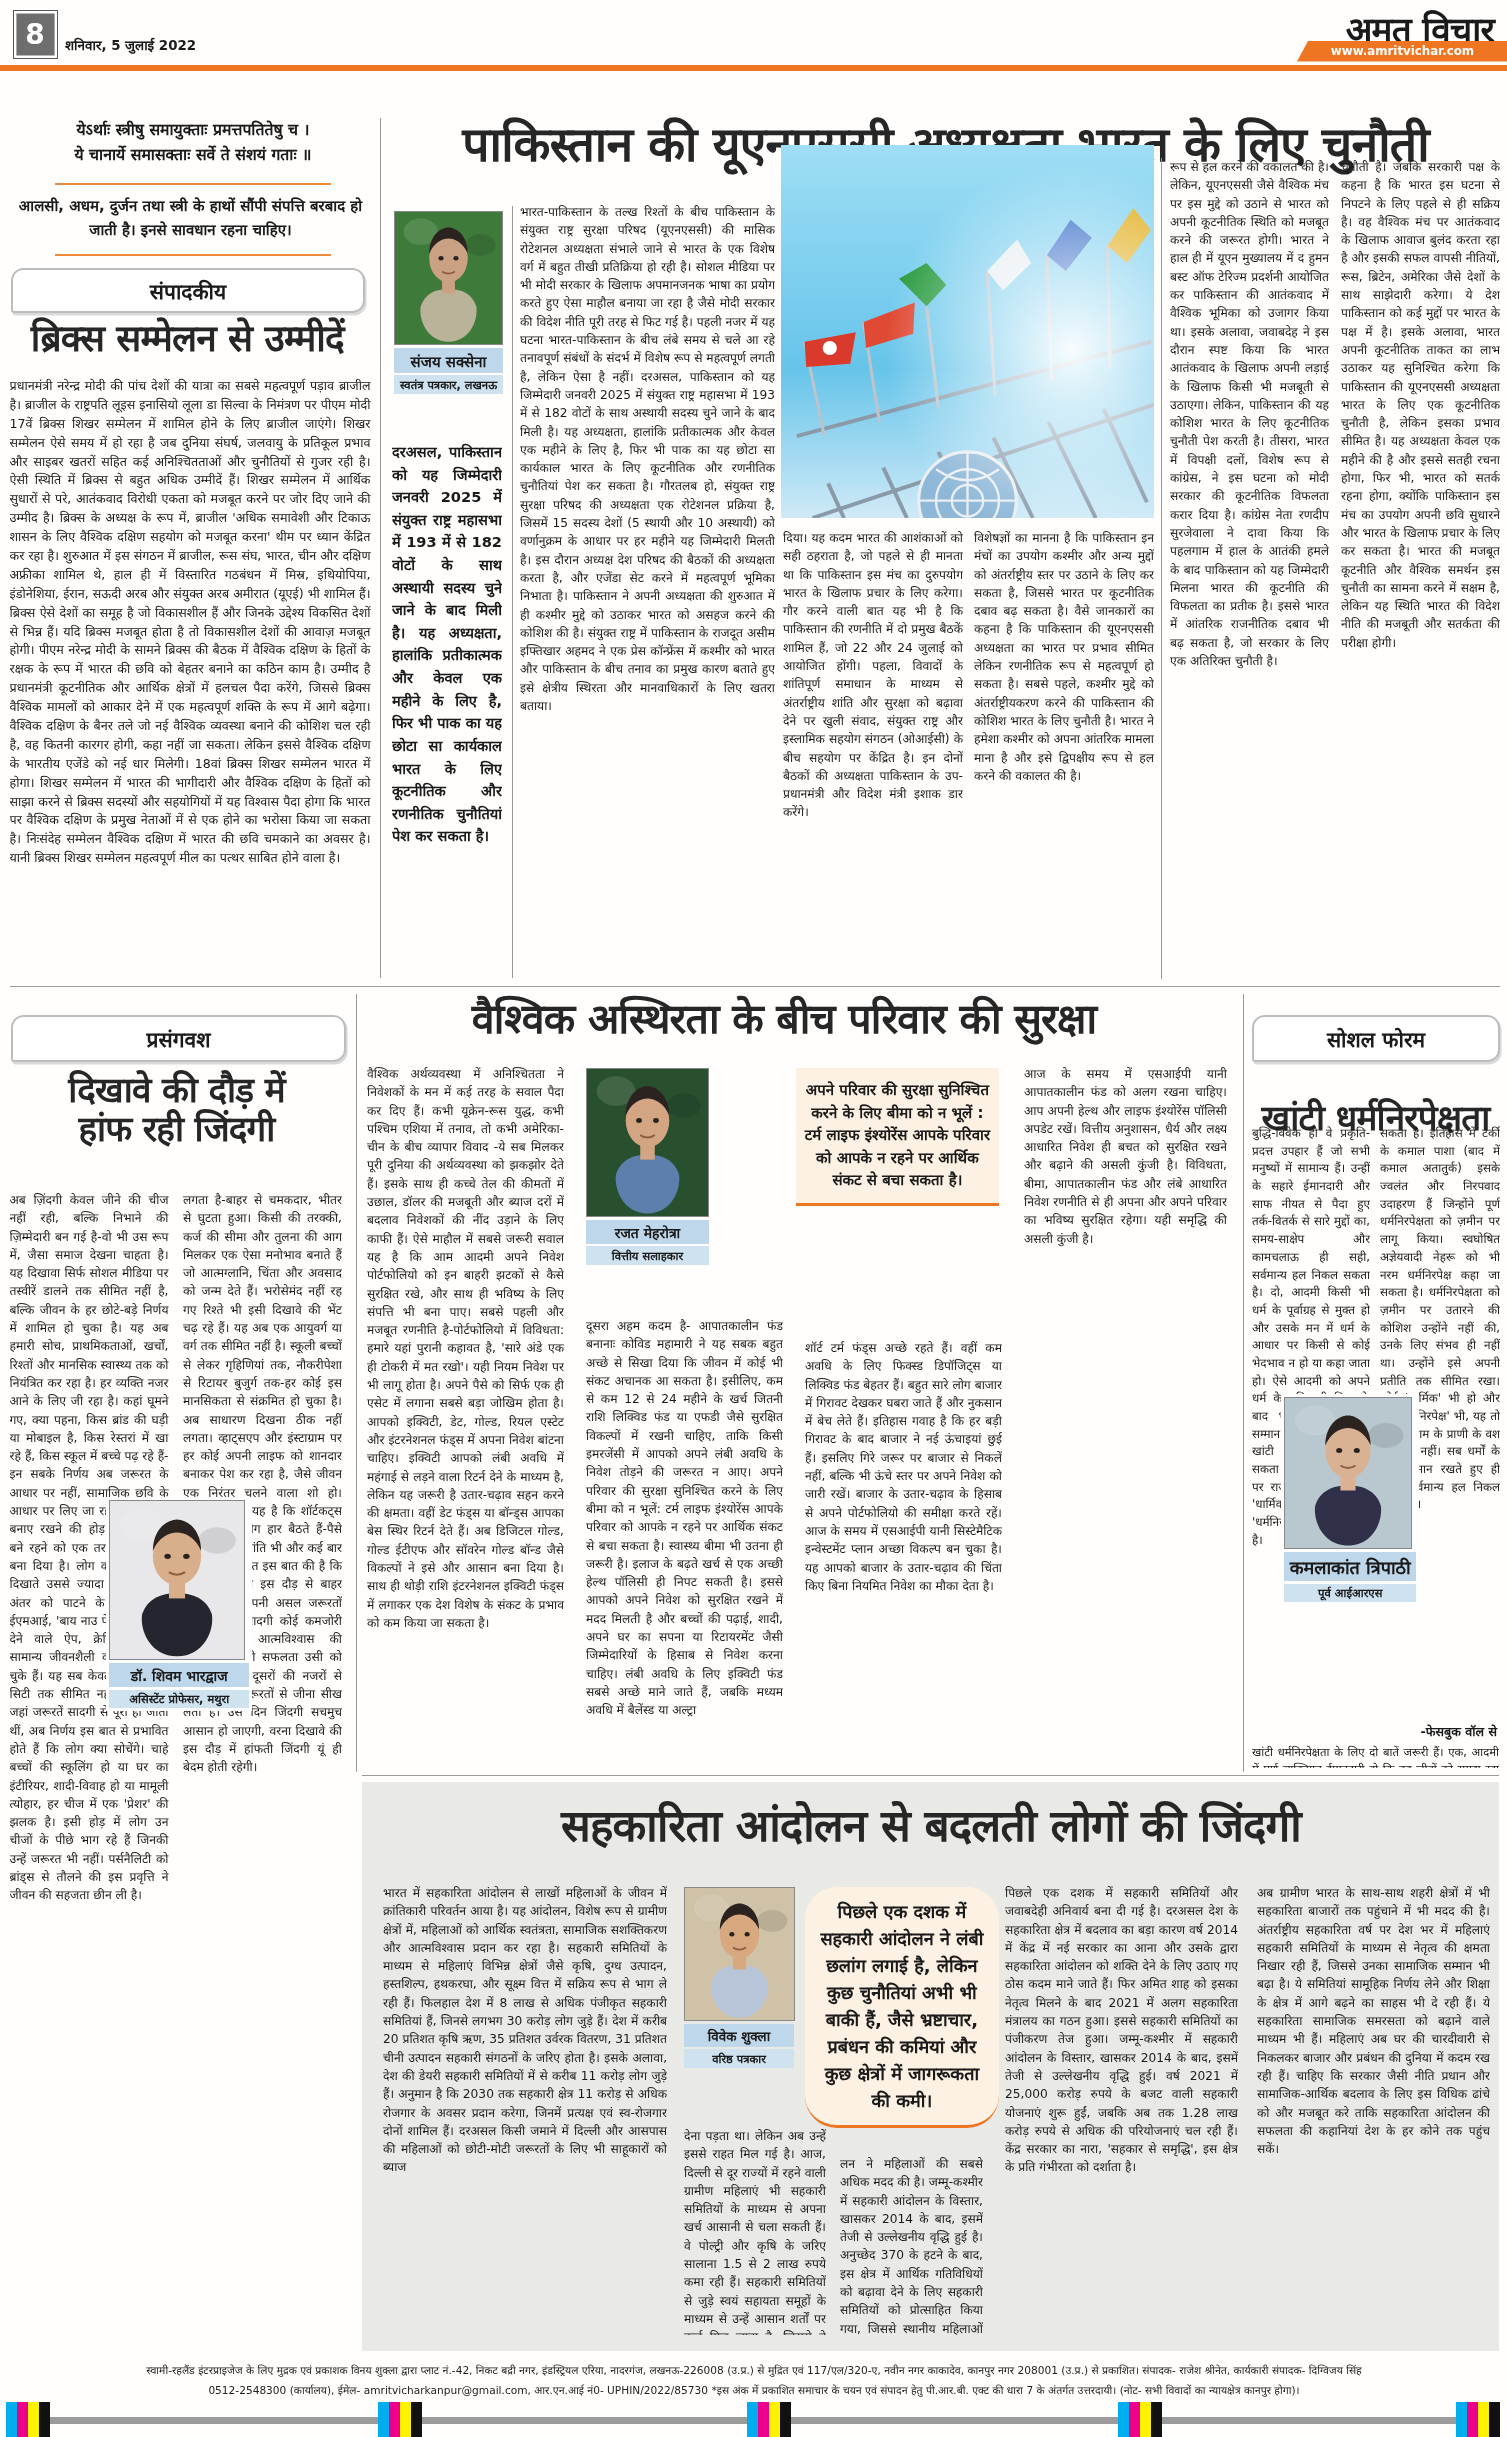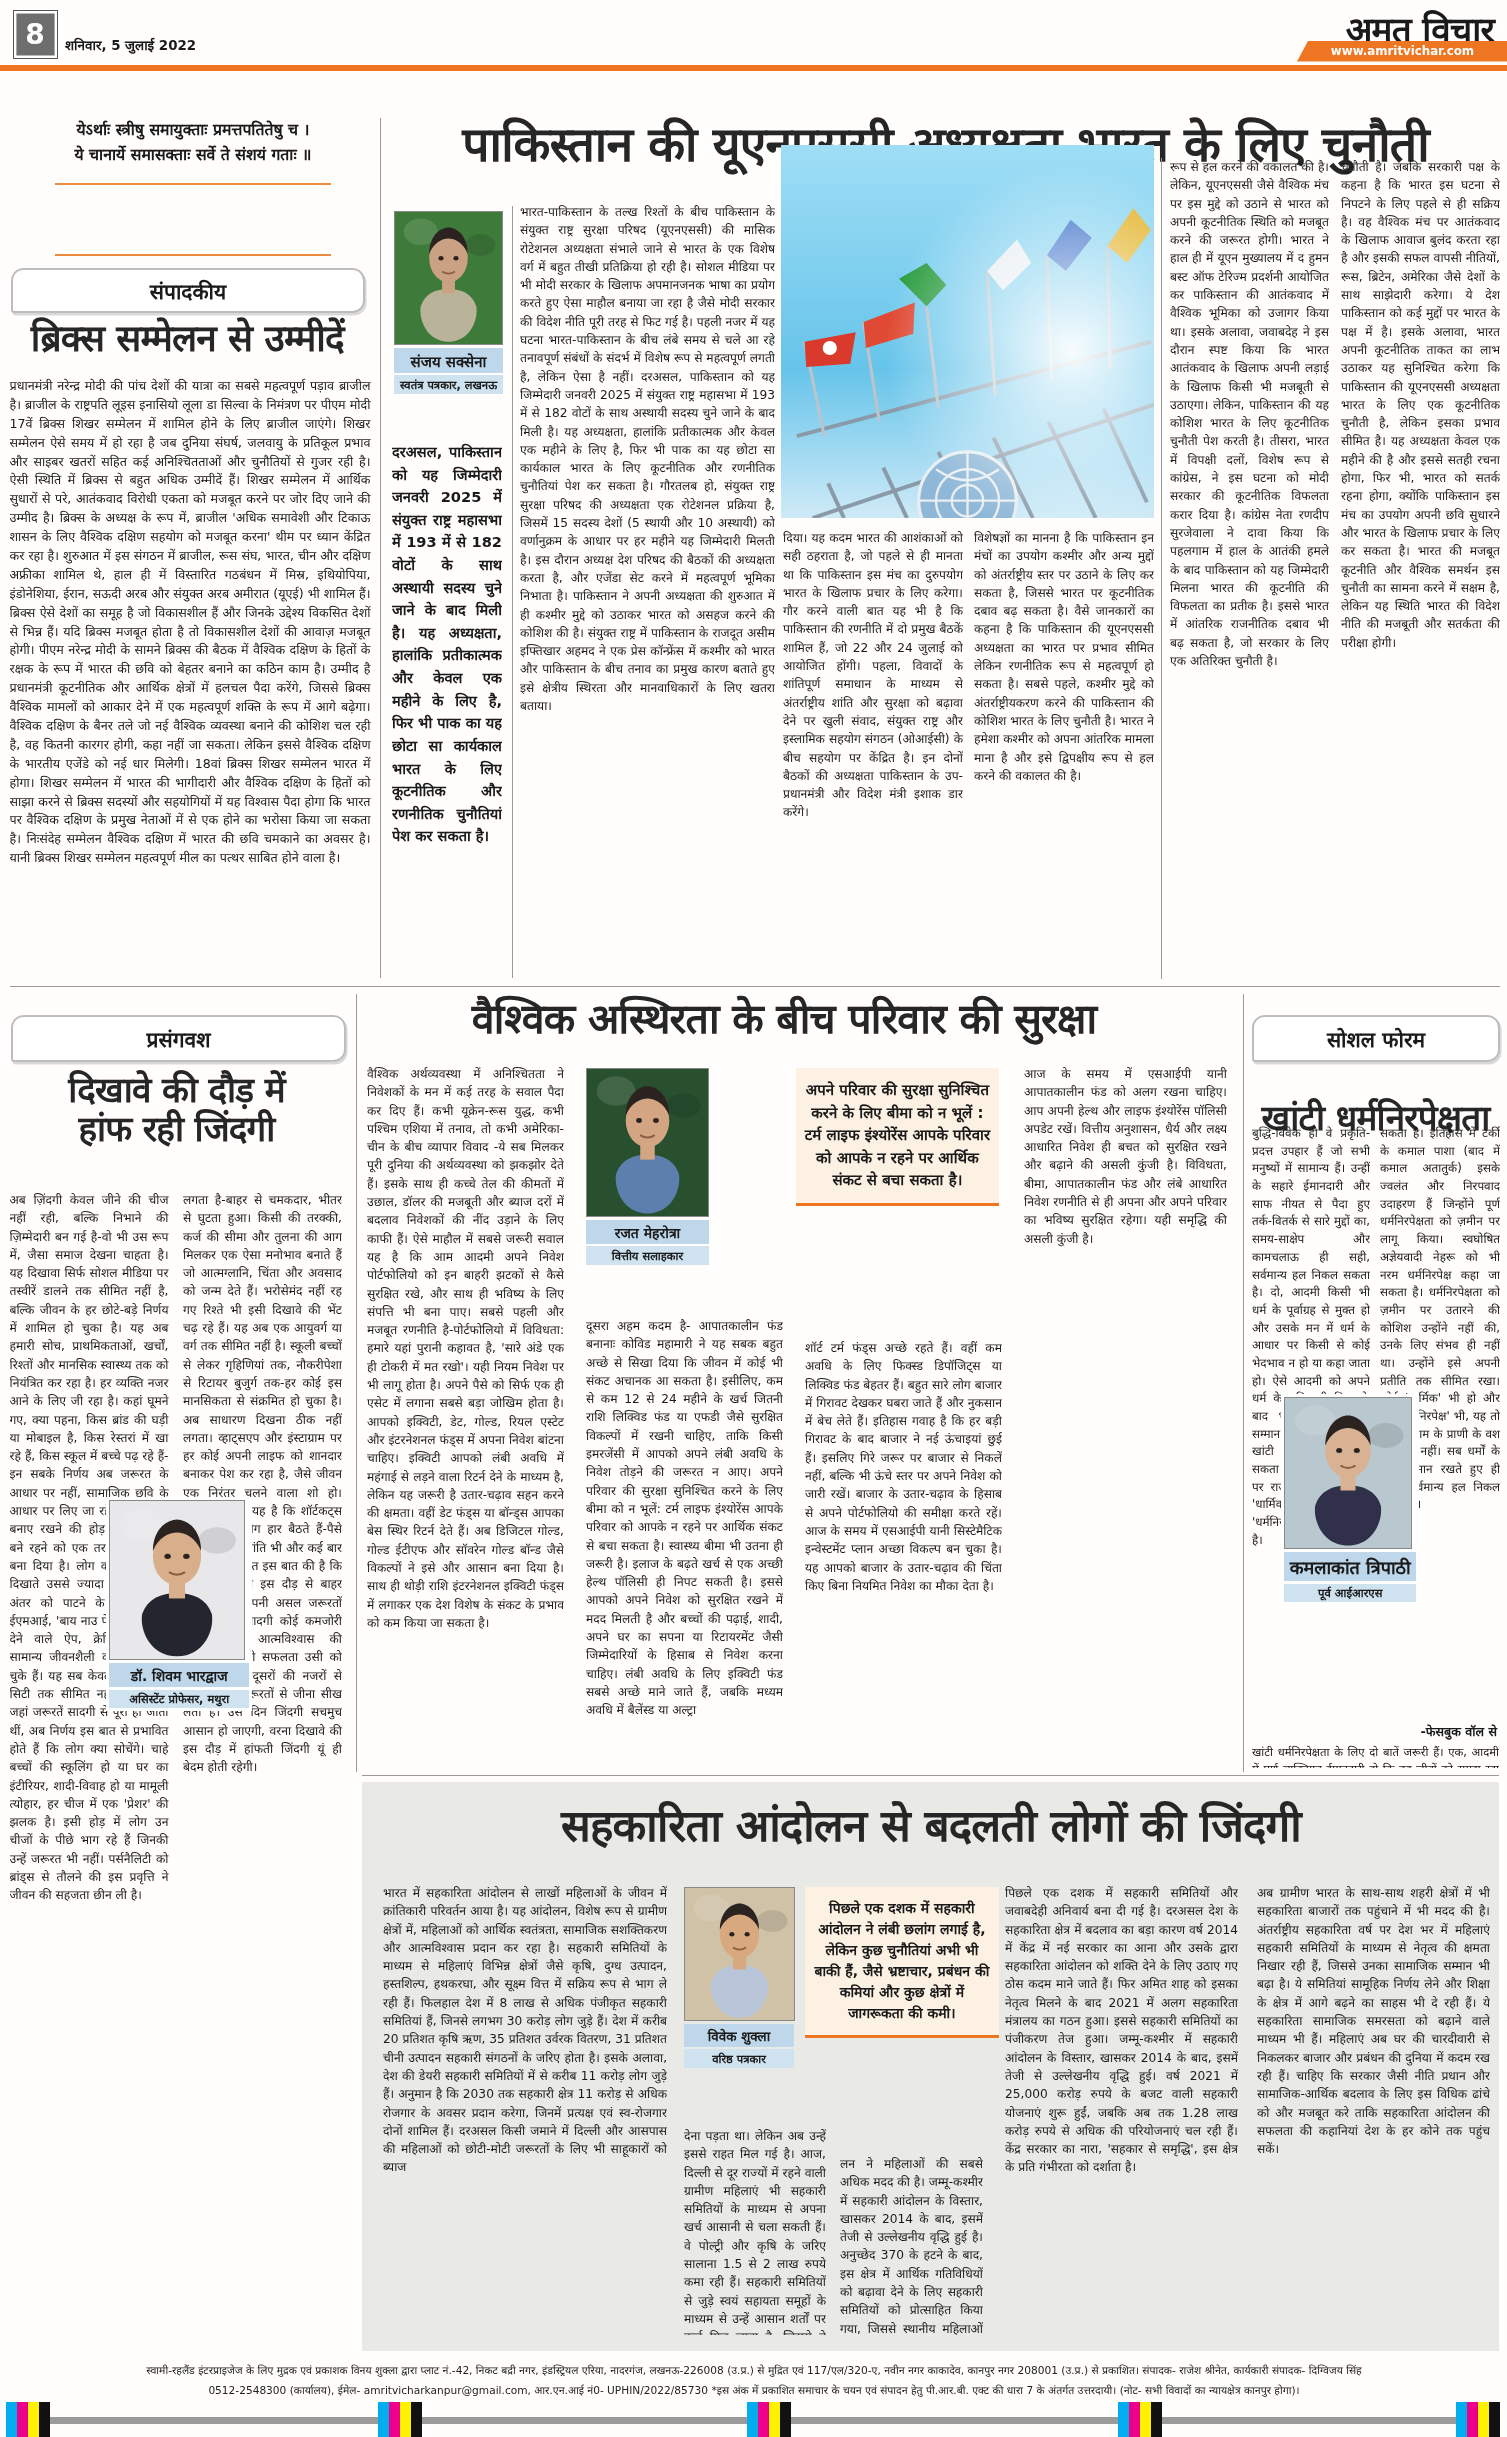--- a/index.html
+++ b/index.html
@@ -51,20 +51,21 @@
   <div class="abs dateline">शनिवार, 5 जुलाई 2022</div>
   <div class="abs masthead">अमृत विचार</div>
   <div class="abs urlstrip">www.amritvichar.com</div>
   <div class="abs toprule"></div>
 
   <div class="abs quote" style="left:31.5px;top:117px;width:323px;">
     <div>येऽर्थाः स्त्रीषु समायुक्ताः प्रमत्तपतितेषु च ।</div>
     <div>ये चानार्ये समासक्ताः सर्वे ते संशयं गताः ॥</div>
   </div>
   <div class="abs orule" style="left:55px;top:183px;width:276px;"></div>
+  <div class="abs quote" style="left:11px;top:194px;width:359px;font-size:15px;">आलसी, अधम, दुर्जन तथा स्त्री के हाथों सौंपी संपत्ति बरबाद हो जाती है। इनसे सावधान रहना चाहिए।</div>
   <div class="abs orule" style="left:55px;top:254px;width:276px;"></div>
 
   <div class="abs tab" style="left:11px;top:268px;width:350px;height:41px;">संपादकीय</div>
   <div class="abs headline" style="left:7.9px;top:318px;width:359px;font-size:37px;">ब्रिक्स सम्मेलन से उम्मीदें</div>
   <div class="abs col" style="left:9.5px;top:377px;width:361px;height:599px;font-size:12.6px;">प्रधानमंत्री नरेन्द्र मोदी की पांच देशों की यात्रा का सबसे महत्वपूर्ण पड़ाव ब्राजील है। ब्राजील के राष्ट्रपति लूइस इनासियो लूला डा सिल्वा के निमंत्रण पर पीएम मोदी 17वें ब्रिक्स शिखर सम्मेलन में शामिल होने के लिए ब्राजील जाएंगे। शिखर सम्मेलन ऐसे समय में हो रहा है जब दुनिया संघर्ष, जलवायु के प्रतिकूल प्रभाव और साइबर खतरों सहित कई अनिश्चितताओं और चुनौतियों से गुजर रही है। ऐसी स्थिति में ब्रिक्स से बहुत अधिक उम्मीदें हैं। शिखर सम्मेलन में आर्थिक सुधारों से परे, आतंकवाद विरोधी एकता को मजबूत करने पर जोर दिए जाने की उम्मीद है। ब्रिक्स के अध्यक्ष के रूप में, ब्राजील 'अधिक समावेशी और टिकाऊ शासन के लिए वैश्विक दक्षिण सहयोग को मजबूत करना' थीम पर ध्यान केंद्रित कर रहा है। शुरुआत में इस संगठन में ब्राजील, रूस संघ, भारत, चीन और दक्षिण अफ्रीका शामिल थे, हाल ही में विस्तारित गठबंधन में मिस्र, इथियोपिया, इंडोनेशिया, ईरान, सऊदी अरब और संयुक्त अरब अमीरात (यूएई) भी शामिल हैं। ब्रिक्स ऐसे देशों का समूह है जो विकासशील हैं और जिनके उद्देश्य विकसित देशों से भिन्न हैं। यदि ब्रिक्स मजबूत होता है तो विकासशील देशों की आवाज़ मजबूत होगी। पीएम नरेन्द्र मोदी के सामने ब्रिक्स की बैठक में वैश्विक दक्षिण के हितों के रक्षक के रूप में भारत की छवि को बेहतर बनाने का कठिन काम है। उम्मीद है प्रधानमंत्री कूटनीतिक और आर्थिक क्षेत्रों में हलचल पैदा करेंगे, जिससे ब्रिक्स वैश्विक मामलों को आकार देने में एक महत्वपूर्ण शक्ति के रूप में आगे बढ़ेगा। वैश्विक दक्षिण के बैनर तले जो नई वैश्विक व्यवस्था बनाने की कोशिश चल रही है, वह कितनी कारगर होगी, कहा नहीं जा सकता। लेकिन इससे वैश्विक दक्षिण के भारतीय एजेंडे को नई धार मिलेगी। 18वां ब्रिक्स शिखर सम्मेलन भारत में होगा। शिखर सम्मेलन में भारत की भागीदारी और वैश्विक दक्षिण के हितों को साझा करने से ब्रिक्स सदस्यों और सहयोगियों में यह विश्वास पैदा होगा कि भारत पर वैश्विक दक्षिण के प्रमुख नेताओं में से एक होने का भरोसा किया जा सकता है। निःसंदेह सम्मेलन वैश्विक दक्षिण में भारत की छवि चमकाने का अवसर है। यानी ब्रिक्स शिखर सम्मेलन महत्वपूर्ण मील का पत्थर साबित होने वाला है।</div>
 
   <div class="abs vdiv" style="left:380px;top:118px;height:860px;"></div>
 
   <div class="abs headline" style="left:391px;top:118px;width:1109px;font-size:48px;">पाकिस्तान की यूएनएससी अध्यक्षता भारत के लिए चुनौती</div>
 
@@ -243,21 +244,21 @@
           <rect x="44" y="58" width="12" height="16" fill="#d8a87f"></rect>
           <ellipse cx="50" cy="42" rx="18" ry="22" fill="#d8a87f"></ellipse>
           <path d="M32,38 C32,22 42,14 50,14 C58,14 68,22 68,38 C64,28 56,24 50,24 C44,24 36,28 32,38 Z" fill="#2b2320"></path>
           <ellipse cx="43" cy="42" rx="2.4" ry="2" fill="#2b2320"></ellipse>
           <ellipse cx="57" cy="42" rx="2.4" ry="2" fill="#2b2320"></ellipse>
           <path d="M44,54 Q50,58 56,54" stroke="#8c5d43" stroke-width="1.6" fill="none"></path>
         </svg></div>
     <div class="cap" style="font-size:13.4px;">विवेक शुक्ला</div>
     <div class="cap2">वरिष्ठ पत्रकार</div>
   </div>
-  <div class="abs hibox" style="left:805px;top:1887px;width:178px;font-size:14px;">पिछले एक दशक में सहकारी आंदोलन ने लंबी छलांग लगाई है, लेकिन कुछ चुनौतियां अभी भी बाकी हैं, जैसे भ्रष्टाचार, प्रबंधन की कमियां और कुछ क्षेत्रों में जागरूकता की कमी।</div>
+  <div class="abs hibox" style="left:805px;top:1887px;width:178px;font-size:18px;border-radius:32px;">पिछले एक दशक में सहकारी आंदोलन ने लंबी छलांग लगाई है, लेकिन कुछ चुनौतियां अभी भी बाकी हैं, जैसे भ्रष्टाचार, प्रबंधन की कमियां और कुछ क्षेत्रों में जागरूकता की कमी।</div>
 
   <div class="abs col" style="left:684px;top:2127px;width:142px;height:208px;">देना पड़ता था। लेकिन अब उन्हें इससे राहत मिल गई है। आज, दिल्ली से दूर राज्यों में रहने वाली ग्रामीण महिलाएं भी सहकारी समितियों के माध्यम से अपना खर्च आसानी से चला सकती हैं। वे पोल्ट्री और कृषि के जरिए सालाना 1.5 से 2 लाख रुपये कमा रही हैं। सहकारी समितियों से जुड़े स्वयं सहायता समूहों के माध्यम से उन्हें आसान शर्तों पर कर्ज मिल जाता है, जिससे वे अपने व्यवसाय को बढ़ा रही हैं और अपने बच्चों का बेहतर भविष्य बना रही हैं।   पिछले एक दशक में सहकारी आंदो</div>
   <div class="abs col" style="left:840px;top:2155px;width:143px;height:180px;">लन ने महिलाओं की सबसे अधिक मदद की है। जम्मू-कश्मीर में सहकारी आंदोलन के विस्तार, खासकर 2014 के बाद, इसमें तेजी से उल्लेखनीय वृद्धि हुई है। अनुच्छेद 370 के हटने के बाद, इस क्षेत्र में आर्थिक गतिविधियों को बढ़ावा देने के लिए सहकारी समितियों को प्रोत्साहित किया गया, जिससे स्थानीय महिलाओं को रोजगार और स्वरोजगार के अवसर मिले हैं, जिससे उनकी आय बढ़ी है।</div>
 
   <div class="abs col" style="left:1005px;top:1884px;width:233px;height:451px;">पिछले एक दशक में सहकारी समितियों और जवाबदेही अनिवार्य बना दी गई है।   दरअसल देश के सहकारिता क्षेत्र में बदलाव का बड़ा कारण वर्ष 2014 में केंद्र में नई सरकार का आना और उसके द्वारा सहकारिता आंदोलन को शक्ति देने के लिए उठाए गए ठोस कदम माने जाते हैं। फिर अमित शाह को इसका नेतृत्व मिलने के बाद 2021 में अलग सहकारिता मंत्रालय का गठन हुआ। इससे सहकारी समितियों का पंजीकरण तेज हुआ। जम्मू-कश्मीर में सहकारी आंदोलन के विस्तार, खासकर 2014 के बाद, इसमें तेजी से उल्लेखनीय वृद्धि हुई। वर्ष 2021 में 25,000 करोड़ रुपये के बजट वाली सहकारी योजनाएं शुरू हुईं, जबकि अब तक 1.28 लाख करोड़ रुपये से अधिक की परियोजनाएं चल रही हैं।   केंद्र सरकार का नारा, 'सहकार से समृद्धि', इस क्षेत्र के प्रति गंभीरता को दर्शाता है।</div>
   <div class="abs col" style="left:1257px;top:1884px;width:233px;height:451px;">अब ग्रामीण भारत के साथ-साथ शहरी क्षेत्रों में भी सहकारिता बाजारों तक पहुंचाने में भी मदद की है।   अंतर्राष्ट्रीय सहकारिता वर्ष पर देश भर में महिलाएं सहकारी समितियों के माध्यम से नेतृत्व की क्षमता निखार रही हैं, जिससे उनका सामाजिक सम्मान भी बढ़ा है। ये समितियां सामूहिक निर्णय लेने और शिक्षा के क्षेत्र में आगे बढ़ने का साहस भी दे रही हैं। ये सहकारिता सामाजिक समरसता को बढ़ाने वाले माध्यम भी हैं। महिलाएं अब घर की चारदीवारी से निकलकर बाजार और प्रबंधन की दुनिया में कदम रख रही हैं।   चाहिए कि सरकार जैसी नीति प्रधान और सामाजिक-आर्थिक बदलाव के लिए इस विधिक ढांचे को और मजबूत करे ताकि सहकारिता आंदोलन की सफलता की कहानियां देश के हर कोने तक पहुंच सकें।</div>
 
   <div class="abs footerline" style="top:2363px;">स्वामी-रहलैंड इंटरप्राइजेज के लिए मुद्रक एवं प्रकाशक विनय शुक्ला द्वारा प्लाट नं.-42, निकट बद्री नगर, इंडस्ट्रियल एरिया, नादरगंज, लखनऊ-226008 (उ.प्र.) से मुद्रित एवं 117/एल/320-ए, नवीन नगर काकादेव, कानपुर नगर 208001 (उ.प्र.) से प्रकाशित। संपादक- राजेश श्रीनेत, कार्यकारी संपादक- दिग्विजय सिंह</div>
   <div class="abs footerline" style="top:2383px;">0512-2548300 (कार्यालय), ईमेल- amritvicharkanpur@gmail.com, आर.एन.आई नं0- UPHIN/2022/85730 *इस अंक में प्रकाशित समाचार के चयन एवं संपादन हेतु पी.आर.बी. एक्ट की धारा 7 के अंतर्गत उत्तरदायी। (नोट- सभी विवादों का न्यायक्षेत्र कानपुर होगा)।</div>
 

